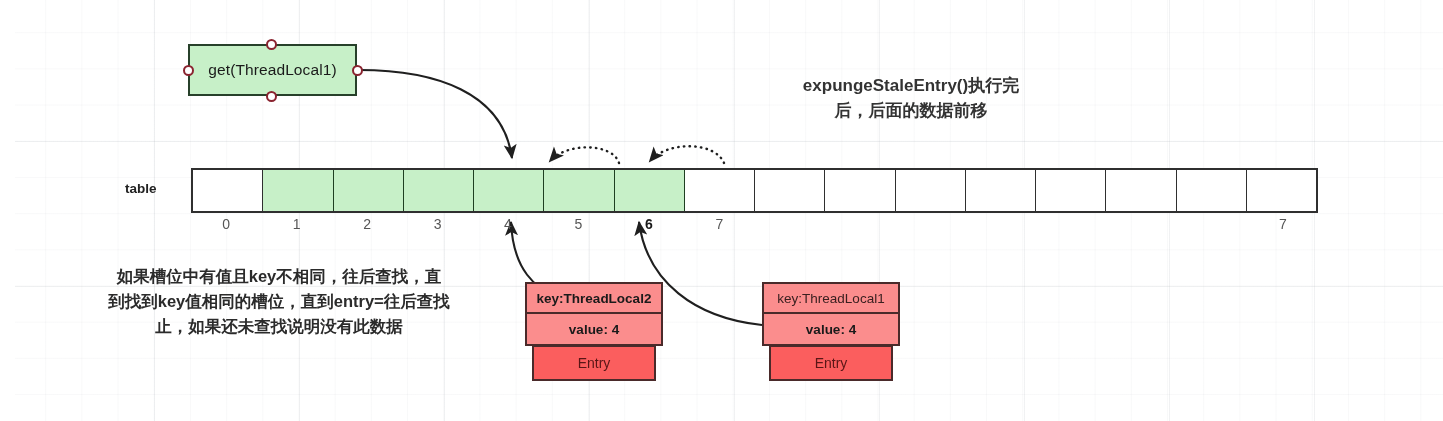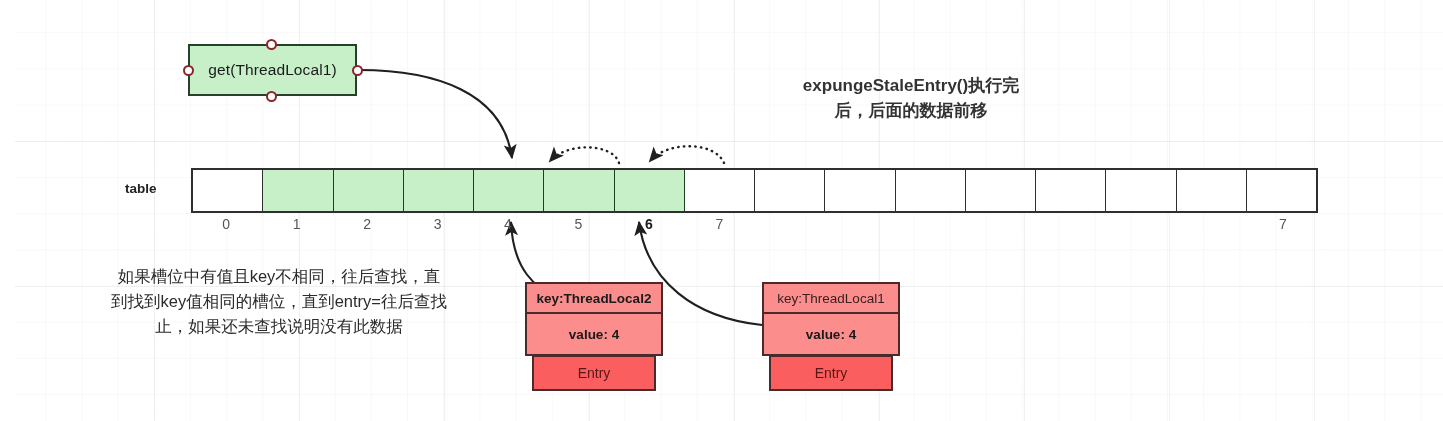--- a/index.html
+++ b/index.html
@@ -127,21 +127,21 @@
   }
 
   
   .note {
     position: absolute;
     left: 44px;
     top: 264px;
     width: 440px;
     text-align: center;
     font-size: 16.5px;
-    font-weight: normal;
+    font-weight: bold;
     color: #2b2b2b;
     line-height: 1.5;
   }
 
   
   .entry-card { position: absolute; border-radius: 24px; }
   .entry-card .row {
     box-sizing: border-box;
     border: 2px solid #4a2a2a;
     background: #fb8d8d;
@@ -156,21 +156,21 @@
     width: 138px;
     height: 32px;
     font-weight: bold;
   }
   .entry-card .key-row.plain {
     font-weight: normal;
     color: #3b2020;
   }
   .entry-card .val-row {
     width: 138px;
-    height: 42px;
+    height: 32px;
     border-top: none;
     font-weight: bold;
   }
   .entry-card .entry-row {
     width: 124px;
     height: 36px;
     margin-left: 7px;
     margin-top: -1px;
     background: #fb5e5e;
     color: #5a1616;

